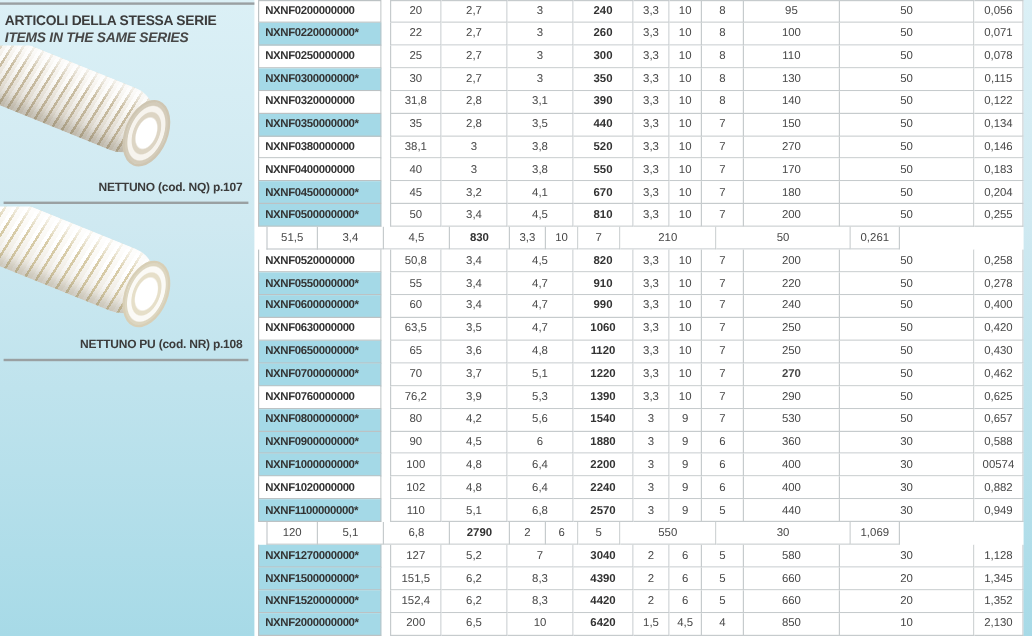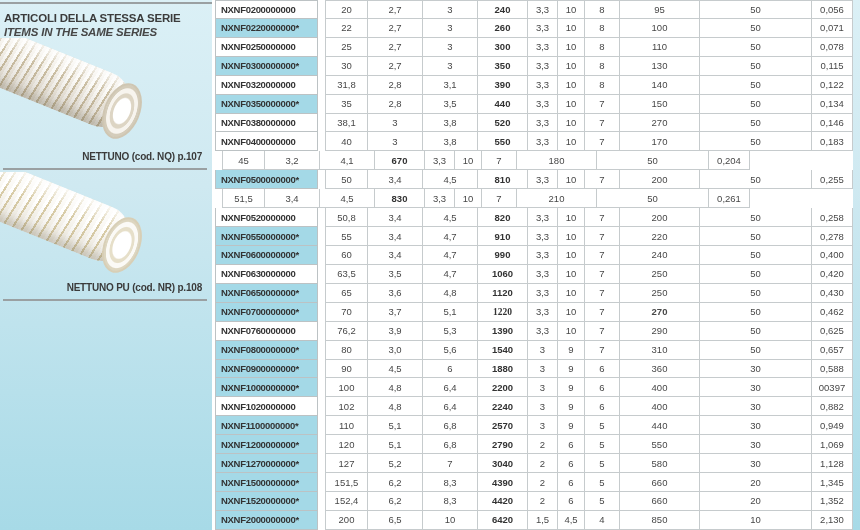--- a/index.html
+++ b/index.html
@@ -209,20 +209,21 @@
       <div class="num-cell" style="flex: 0 0 55px;">3,8</div>
       <div class="num-cell bold" style="flex: 0 0 50px;">550</div>
       <div class="num-cell" style="flex: 0 0 30px;">3,3</div>
       <div class="num-cell" style="flex: 0 0 27px;">10</div>
       <div class="num-cell" style="flex: 0 0 35px;">7</div>
       <div class="num-cell" style="flex: 0 0 80px;">170</div>
       <div class="num-cell" style="flex: 0 0 112px;">50</div>
       <div class="num-cell" style="flex: 0 0 41px;">0,183</div>
     </div>
     <div class="trow">
+      <div class="code-cell hl">NXNF0450000000*</div>
       <div class="gutter"></div>
       <div class="num-cell first" style="flex: 0 0 43px;">45</div>
       <div class="num-cell" style="flex: 0 0 55px;">3,2</div>
       <div class="num-cell" style="flex: 0 0 55px;">4,1</div>
       <div class="num-cell bold" style="flex: 0 0 50px; text-align: right;">670</div>
       <div class="num-cell" style="flex: 0 0 30px;">3,3</div>
       <div class="num-cell" style="flex: 0 0 27px;">10</div>
       <div class="num-cell" style="flex: 0 0 35px;">7</div>
       <div class="num-cell" style="flex: 0 0 80px;">180</div>
       <div class="num-cell" style="flex: 0 0 112px;">50</div>
@@ -324,21 +325,21 @@
       <div class="num-cell" style="flex: 0 0 80px;">250</div>
       <div class="num-cell" style="flex: 0 0 112px;">50</div>
       <div class="num-cell" style="flex: 0 0 41px;">0,430</div>
     </div>
     <div class="trow">
       <div class="code-cell hl">NXNF0700000000*</div>
       <div class="gutter"></div>
       <div class="num-cell first" style="flex: 0 0 43px;">70</div>
       <div class="num-cell" style="flex: 0 0 55px;">3,7</div>
       <div class="num-cell" style="flex: 0 0 55px;">5,1</div>
-      <div class="num-cell bold" style="flex: 0 0 50px; font-family: Liberation Serif, serif;">1220</div>
+      <div class="num-cell bold" style="flex: 0 0 50px;">1220</div>
       <div class="num-cell" style="flex: 0 0 30px;">3,3</div>
       <div class="num-cell" style="flex: 0 0 27px;">10</div>
       <div class="num-cell" style="flex: 0 0 35px;">7</div>
       <div class="num-cell" style="flex: 0 0 80px; font-weight: bold;">270</div>
       <div class="num-cell" style="flex: 0 0 112px;">50</div>
       <div class="num-cell" style="flex: 0 0 41px;">0,462</div>
     </div>
     <div class="trow">
       <div class="code-cell">NXNF0760000000</div>
       <div class="gutter"></div>
@@ -350,27 +351,27 @@
       <div class="num-cell" style="flex: 0 0 27px;">10</div>
       <div class="num-cell" style="flex: 0 0 35px;">7</div>
       <div class="num-cell" style="flex: 0 0 80px;">290</div>
       <div class="num-cell" style="flex: 0 0 112px;">50</div>
       <div class="num-cell" style="flex: 0 0 41px;">0,625</div>
     </div>
     <div class="trow">
       <div class="code-cell hl">NXNF0800000000*</div>
       <div class="gutter"></div>
       <div class="num-cell first" style="flex: 0 0 43px;">80</div>
-      <div class="num-cell" style="flex: 0 0 55px;">3,0</div>
+      <div class="num-cell" style="flex: 0 0 55px;">4,2</div>
       <div class="num-cell" style="flex: 0 0 55px;">5,6</div>
       <div class="num-cell bold" style="flex: 0 0 50px;">1540</div>
       <div class="num-cell" style="flex: 0 0 30px;">3</div>
       <div class="num-cell" style="flex: 0 0 27px;">9</div>
       <div class="num-cell" style="flex: 0 0 35px;">7</div>
-      <div class="num-cell" style="flex: 0 0 80px;">310</div>
+      <div class="num-cell" style="flex: 0 0 80px;">530</div>
       <div class="num-cell" style="flex: 0 0 112px;">50</div>
       <div class="num-cell" style="flex: 0 0 41px;">0,657</div>
     </div>
     <div class="trow">
       <div class="code-cell hl">NXNF0900000000*</div>
       <div class="gutter"></div>
       <div class="num-cell first" style="flex: 0 0 43px;">90</div>
       <div class="num-cell" style="flex: 0 0 55px;">4,5</div>
       <div class="num-cell" style="flex: 0 0 55px;">6</div>
       <div class="num-cell bold" style="flex: 0 0 50px;">1880</div>
@@ -386,21 +387,21 @@
       <div class="gutter"></div>
       <div class="num-cell first" style="flex: 0 0 43px;">100</div>
       <div class="num-cell" style="flex: 0 0 55px;">4,8</div>
       <div class="num-cell" style="flex: 0 0 55px;">6,4</div>
       <div class="num-cell bold" style="flex: 0 0 50px;">2200</div>
       <div class="num-cell" style="flex: 0 0 30px;">3</div>
       <div class="num-cell" style="flex: 0 0 27px;">9</div>
       <div class="num-cell" style="flex: 0 0 35px;">6</div>
       <div class="num-cell" style="flex: 0 0 80px;">400</div>
       <div class="num-cell" style="flex: 0 0 112px;">30</div>
-      <div class="num-cell" style="flex: 0 0 41px;">00397</div>
+      <div class="num-cell" style="flex: 0 0 41px;">00574</div>
     </div>
     <div class="trow">
       <div class="code-cell">NXNF1020000000</div>
       <div class="gutter"></div>
       <div class="num-cell first" style="flex: 0 0 43px;">102</div>
       <div class="num-cell" style="flex: 0 0 55px;">4,8</div>
       <div class="num-cell" style="flex: 0 0 55px;">6,4</div>
       <div class="num-cell bold" style="flex: 0 0 50px;">2240</div>
       <div class="num-cell" style="flex: 0 0 30px;">3</div>
       <div class="num-cell" style="flex: 0 0 27px;">9</div>
@@ -417,21 +418,20 @@
       <div class="num-cell" style="flex: 0 0 55px;">6,8</div>
       <div class="num-cell bold" style="flex: 0 0 50px;">2570</div>
       <div class="num-cell" style="flex: 0 0 30px;">3</div>
       <div class="num-cell" style="flex: 0 0 27px;">9</div>
       <div class="num-cell" style="flex: 0 0 35px;">5</div>
       <div class="num-cell" style="flex: 0 0 80px;">440</div>
       <div class="num-cell" style="flex: 0 0 112px;">30</div>
       <div class="num-cell" style="flex: 0 0 41px;">0,949</div>
     </div>
     <div class="trow">
-      <div class="code-cell hl">NXNF1200000000*</div>
       <div class="gutter"></div>
       <div class="num-cell first" style="flex: 0 0 43px;">120</div>
       <div class="num-cell" style="flex: 0 0 55px;">5,1</div>
       <div class="num-cell" style="flex: 0 0 55px;">6,8</div>
       <div class="num-cell bold" style="flex: 0 0 50px;">2790</div>
       <div class="num-cell" style="flex: 0 0 30px;">2</div>
       <div class="num-cell" style="flex: 0 0 27px;">6</div>
       <div class="num-cell" style="flex: 0 0 35px;">5</div>
       <div class="num-cell" style="flex: 0 0 80px;">550</div>
       <div class="num-cell" style="flex: 0 0 112px;">30</div>

